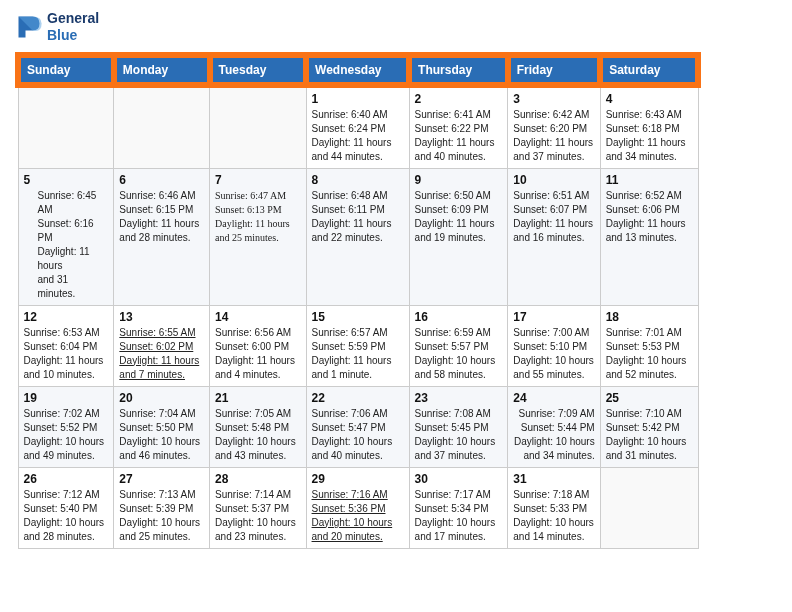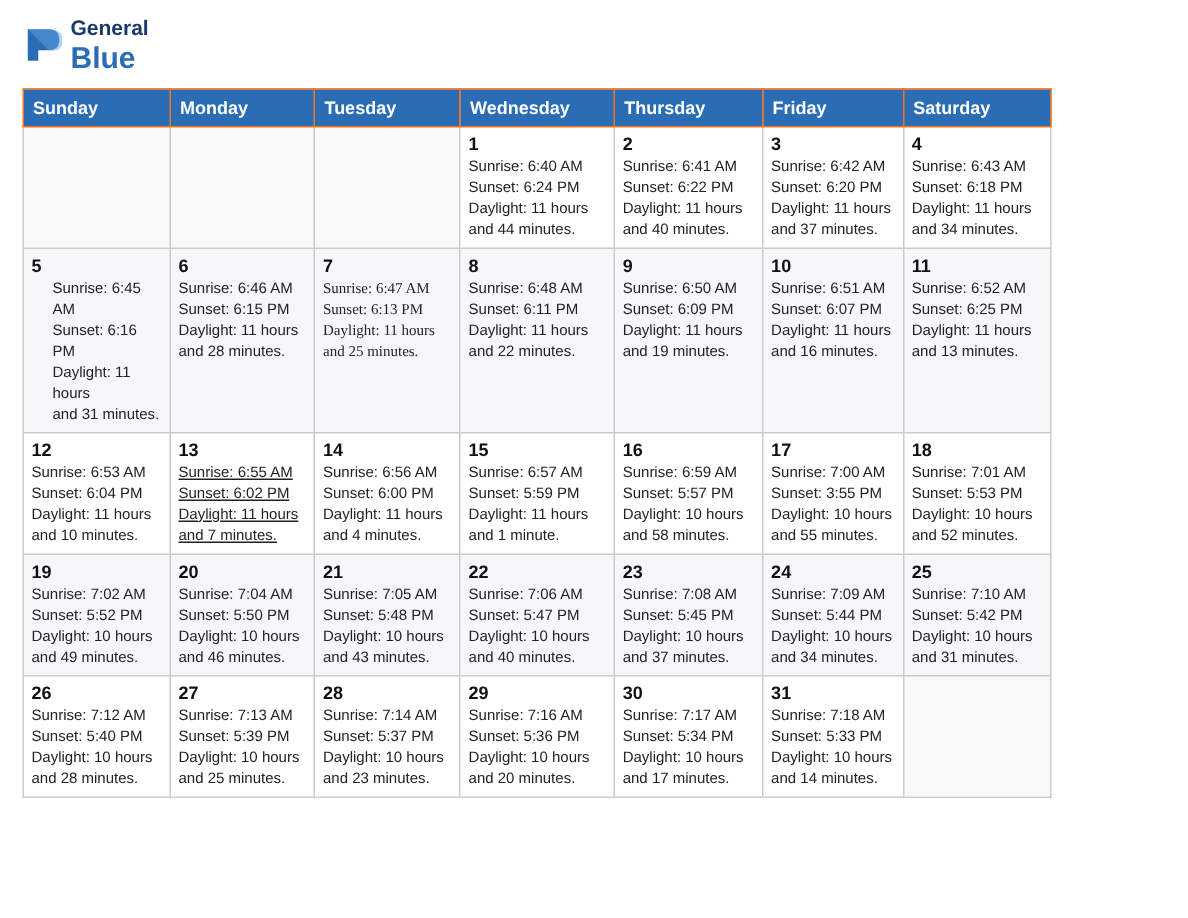--- a/index.html
+++ b/index.html
@@ -47,21 +47,21 @@
       border-collapse: collapse;
       font-size: 11px;
     }
     .calendar thead tr th {
       background-color: #2a6db5;
       color: #fff;
       font-size: 12px;
       font-weight: bold;
       padding: 5px 6px;
       text-align: left;
-      border: 1px solid #f97316;
+      border: 6px solid #f97316;
     }
     .calendar tbody tr td {
       border: 1px solid #ccc;
       vertical-align: top;
       padding: 4px 5px;
       width: 113px;
       height: 78px;
       background: #fff;
     }
     .calendar tbody tr:nth-child(even) td {
@@ -89,21 +89,21 @@
   <div class="header">
     <div class="logo">
       <svg class="logo-icon" viewBox="0 0 40 40">
         <rect x="0" y="0" width="40" height="40" fill="white"></rect>
 
         <path d="M5 5 L25 5 Q35 5 35 15 Q35 25 25 25 L15 25 L15 35 L5 35 Z" fill="#2a6db5"></path>
         <path d="M5 5 L25 5 Q38 5 38 15 Q38 28 25 25" fill="#5ba3e0" opacity="0.5"></path>
       </svg>
       <div>
         <div style="font-size:14px;font-weight:bold;color:#1a3a6b;line-height:1.2;">General</div>
-        <div style="font-size:20px;font-weight:bold;color:#2a6db5;line-height:1.2;">Blue</div>
+        <div style="font-size:14px;font-weight:bold;color:#2a6db5;line-height:1.2;">Blue</div>
       </div>
     </div>
   </div>
 
   <table class="calendar">
     <thead>
       <tr>
       <th>Sunday</th>
           <th>Monday</th>
           <th>Tuesday</th>
@@ -186,21 +186,21 @@
           <td>
             <div class="day-num">10</div>
             <div class="day-info" style="white-space: pre-line;">Sunrise: 6:51 AM
 Sunset: 6:07 PM
 Daylight: 11 hours
 and 16 minutes.</div>
           </td>
           <td>
             <div class="day-num">11</div>
             <div class="day-info" style="white-space: pre-line;">Sunrise: 6:52 AM
-Sunset: 6:25 PM
+Sunset: 6:06 PM
 Daylight: 11 hours
 and 13 minutes.</div>
           </td>
         </tr>
         <tr>
           <td>
             <div class="day-num">12</div>
             <div class="day-info" style="white-space: pre-line;">Sunrise: 6:53 AM
 Sunset: 6:04 PM
 Daylight: 11 hours
@@ -230,21 +230,21 @@
           <td>
             <div class="day-num">16</div>
             <div class="day-info" style="white-space: pre-line;">Sunrise: 6:59 AM
 Sunset: 5:57 PM
 Daylight: 10 hours
 and 58 minutes.</div>
           </td>
           <td>
             <div class="day-num">17</div>
             <div class="day-info" style="white-space: pre-line;">Sunrise: 7:00 AM
-Sunset: 3:55 PM
+Sunset: 5:10 PM
 Daylight: 10 hours
 and 55 minutes.</div>
           </td>
           <td>
             <div class="day-num">18</div>
             <div class="day-info" style="white-space: pre-line;">Sunrise: 7:01 AM
 Sunset: 5:53 PM
 Daylight: 10 hours
 and 52 minutes.</div>
           </td>
@@ -280,21 +280,21 @@
           </td>
           <td>
             <div class="day-num">23</div>
             <div class="day-info" style="white-space: pre-line;">Sunrise: 7:08 AM
 Sunset: 5:45 PM
 Daylight: 10 hours
 and 37 minutes.</div>
           </td>
           <td>
             <div class="day-num">24</div>
-            <div class="day-info" style="white-space: pre-line;">Sunrise: 7:09 AM
+            <div class="day-info" style="white-space: pre-line; text-align: right;">Sunrise: 7:09 AM
 Sunset: 5:44 PM
 Daylight: 10 hours
 and 34 minutes.</div>
           </td>
           <td>
             <div class="day-num">25</div>
             <div class="day-info" style="white-space: pre-line;">Sunrise: 7:10 AM
 Sunset: 5:42 PM
 Daylight: 10 hours
 and 31 minutes.</div>
@@ -317,21 +317,21 @@
           </td>
           <td>
             <div class="day-num">28</div>
             <div class="day-info" style="white-space: pre-line;">Sunrise: 7:14 AM
 Sunset: 5:37 PM
 Daylight: 10 hours
 and 23 minutes.</div>
           </td>
           <td>
             <div class="day-num">29</div>
-            <div class="day-info" style="white-space: pre-line;">Sunrise: 7:16 AM
+            <div class="day-info" style="white-space: pre-line; text-decoration: underline;">Sunrise: 7:16 AM
 Sunset: 5:36 PM
 Daylight: 10 hours
 and 20 minutes.</div>
           </td>
           <td>
             <div class="day-num">30</div>
             <div class="day-info" style="white-space: pre-line;">Sunrise: 7:17 AM
 Sunset: 5:34 PM
 Daylight: 10 hours
 and 17 minutes.</div>

